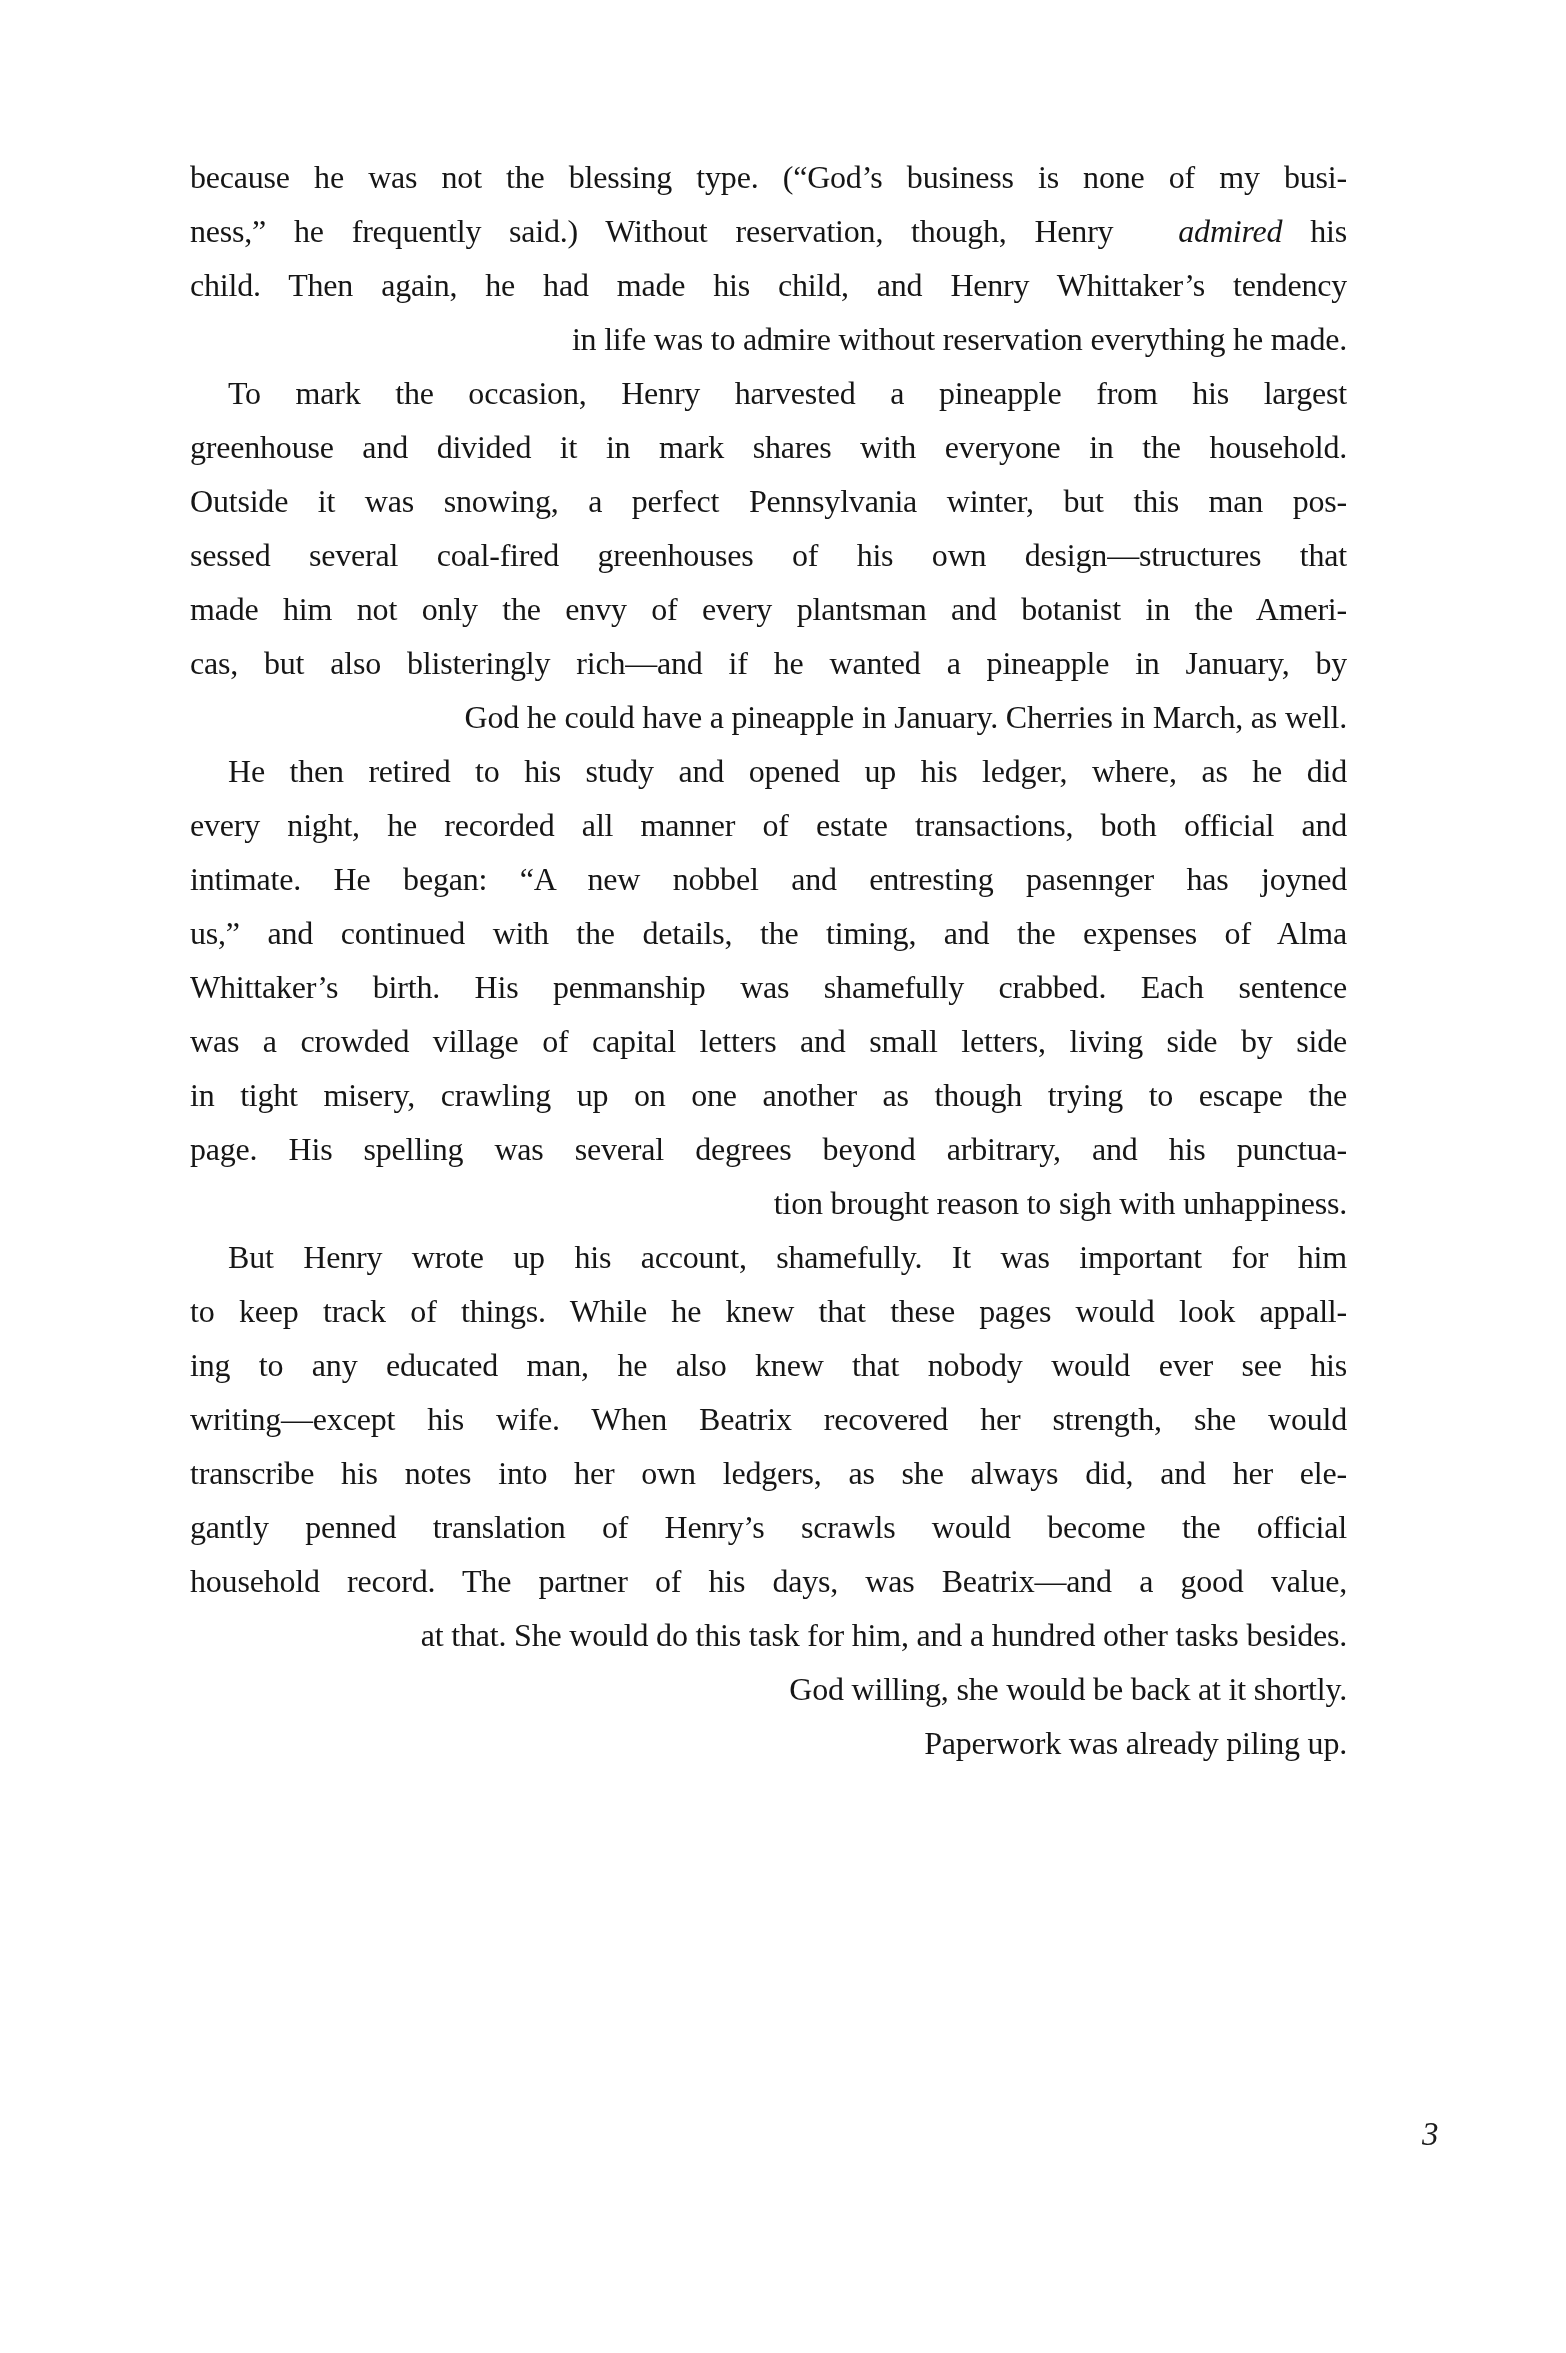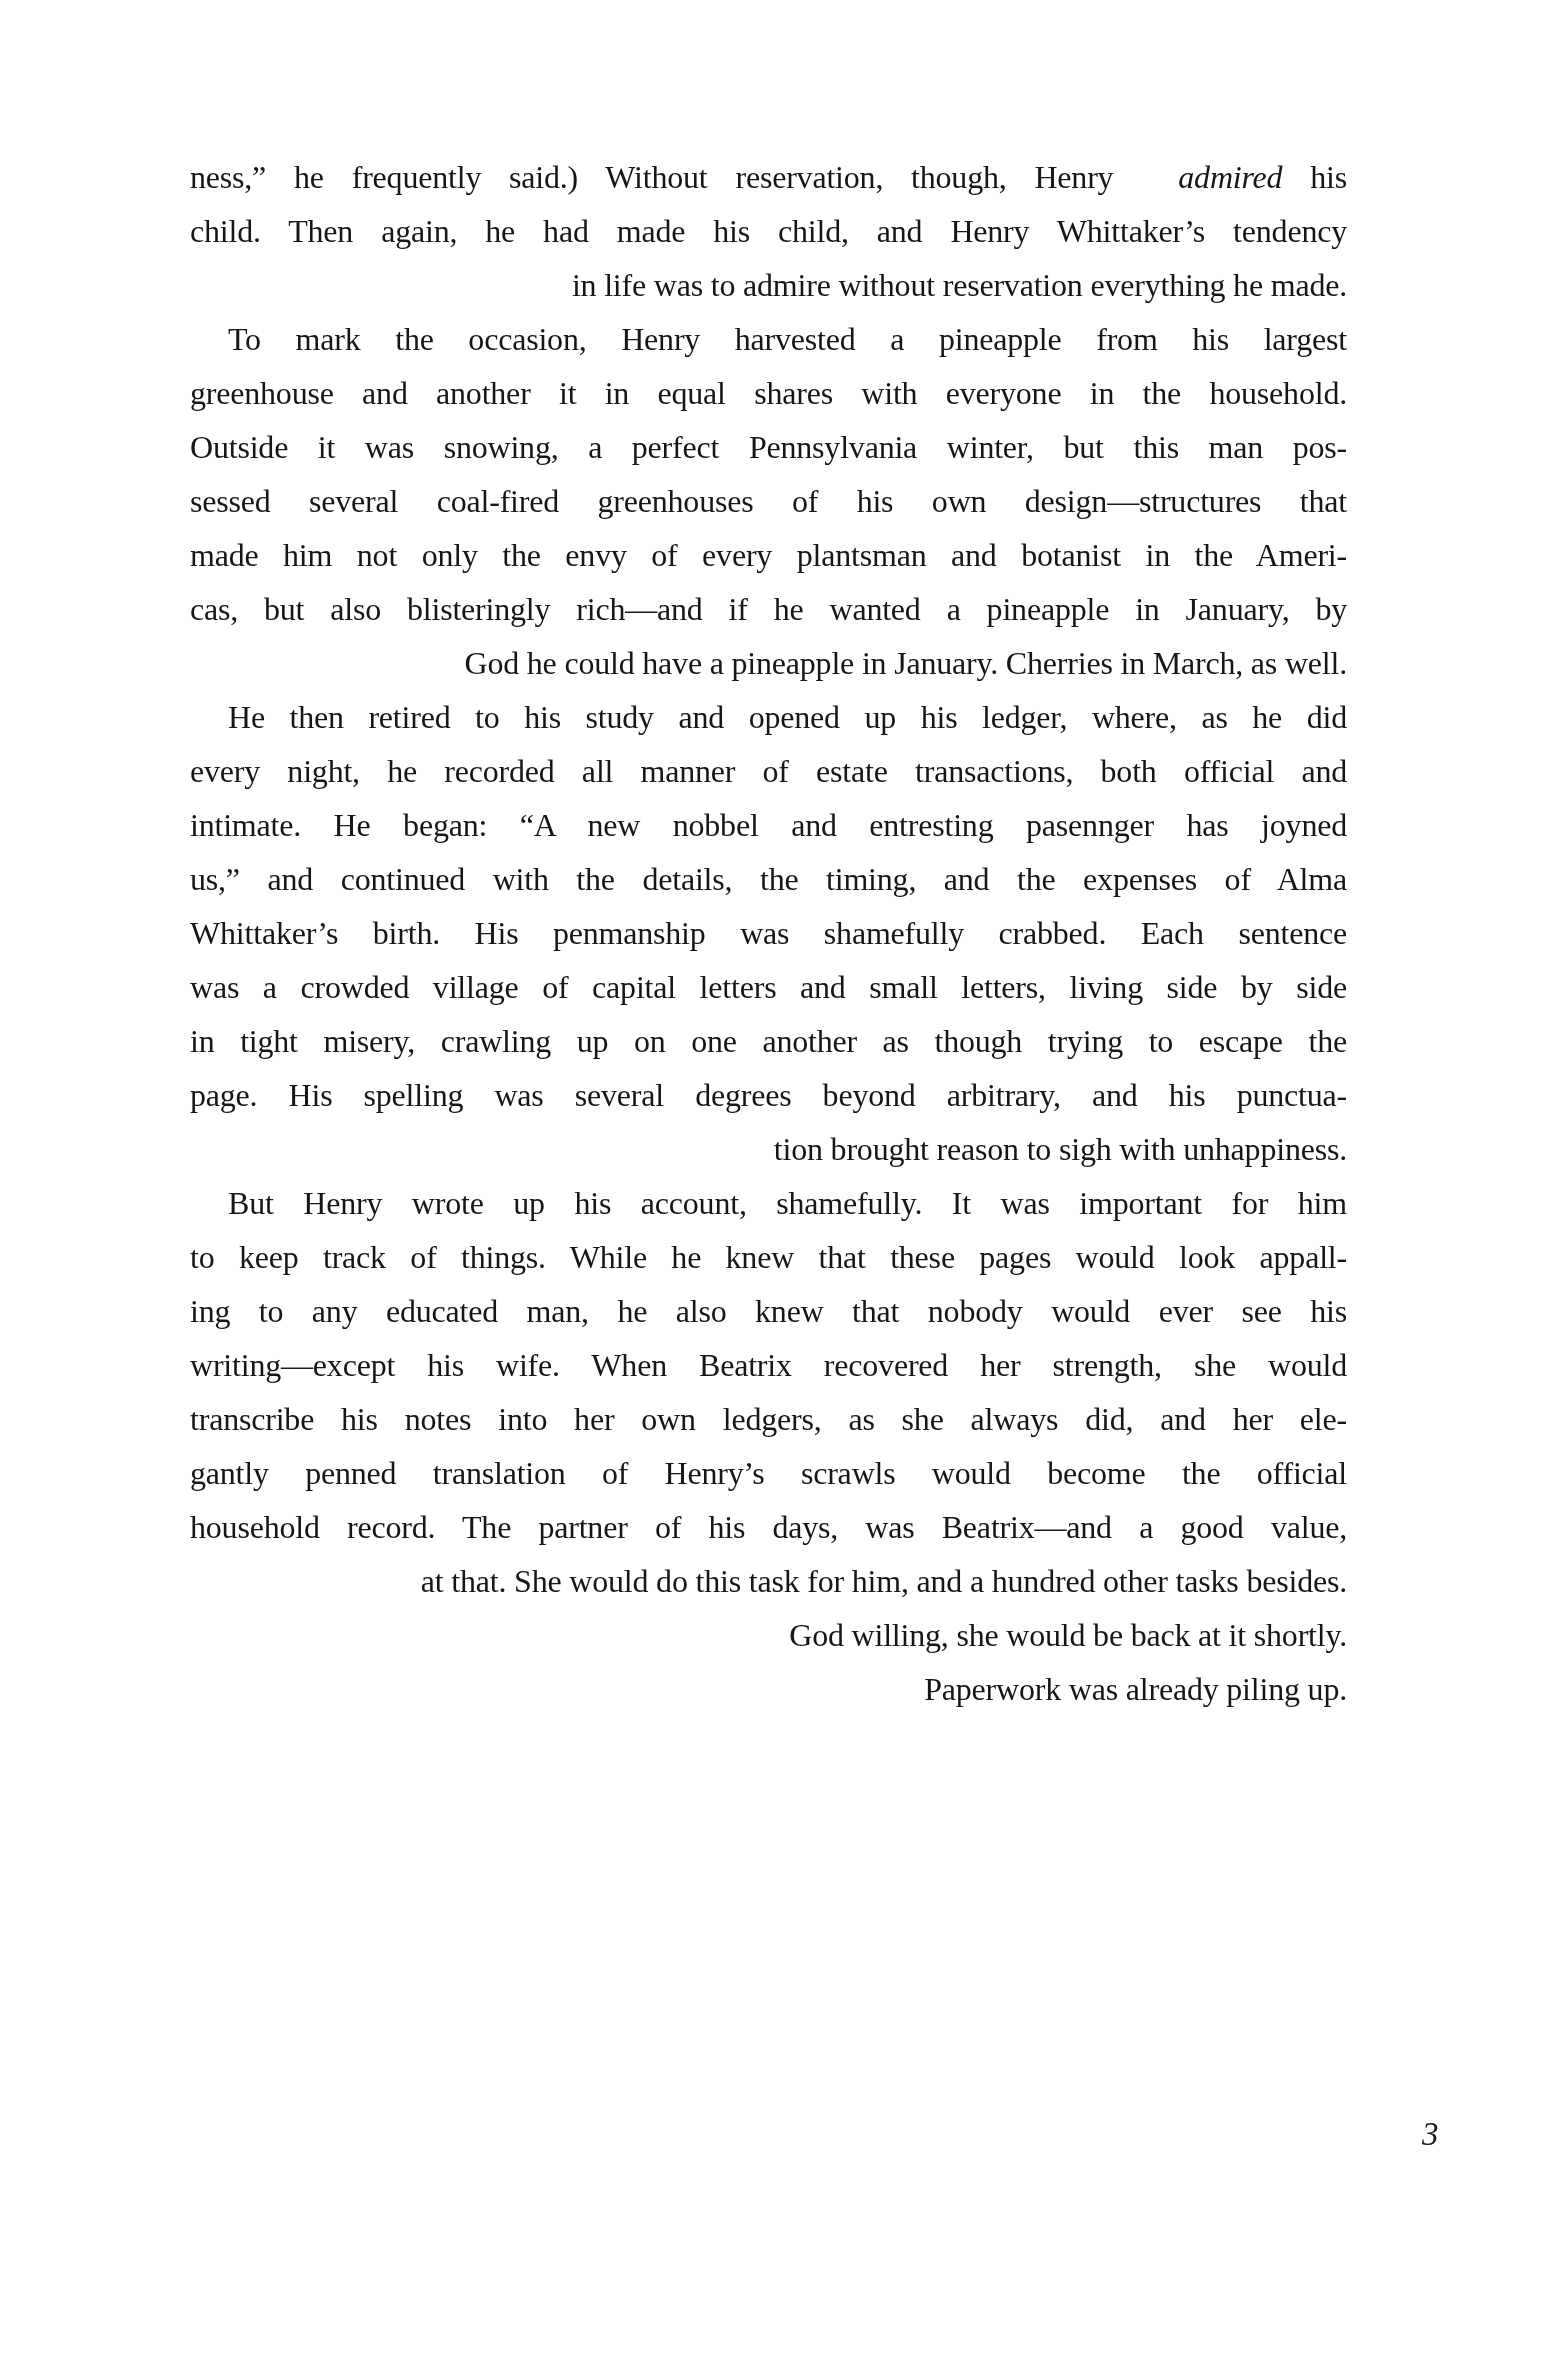--- a/index.html
+++ b/index.html
@@ -65,27 +65,28 @@
     font-style: italic;
     color: #1c1c1c;
   }
 </style>
 </head>
 <body>
 
 <div class="page">
   <div class="text-block">
       <div class="para">
+        <div class="line">because he was not the blessing type. (“God’s business is none of my busi-</div>
         <div class="line">ness,” he frequently said.) Without reservation, though, Henry <em>admired</em> his</div>
         <div class="line">child. Then again, he had made his child, and Henry Whittaker’s tendency</div>
         <div class="line last">in life was to admire without reservation everything he made.</div>
       </div>
       <div class="para">
         <div class="line indent">To mark the occasion, Henry harvested a pineapple from his largest</div>
-        <div class="line">greenhouse and another it in equal shares with everyone in the household.</div>
+        <div class="line">greenhouse and divided it in mark shares with everyone in the household.</div>
         <div class="line">Outside it was snowing, a perfect Pennsylvania winter, but this man pos-</div>
         <div class="line">sessed several coal-fired greenhouses of his own design—structures that</div>
         <div class="line">made him not only the envy of every plantsman and botanist in the Ameri-</div>
         <div class="line">cas, but also blisteringly rich—and if he wanted a pineapple in January, by</div>
         <div class="line last">God he could have a pineapple in January. Cherries in March, as well.</div>
       </div>
       <div class="para">
         <div class="line indent">He then retired to his study and opened up his ledger, where, as he did</div>
         <div class="line">every night, he recorded all manner of estate transactions, both official and</div>
         <div class="line">intimate. He began: “A new nobbel and entresting pasennger has joyned</div>

